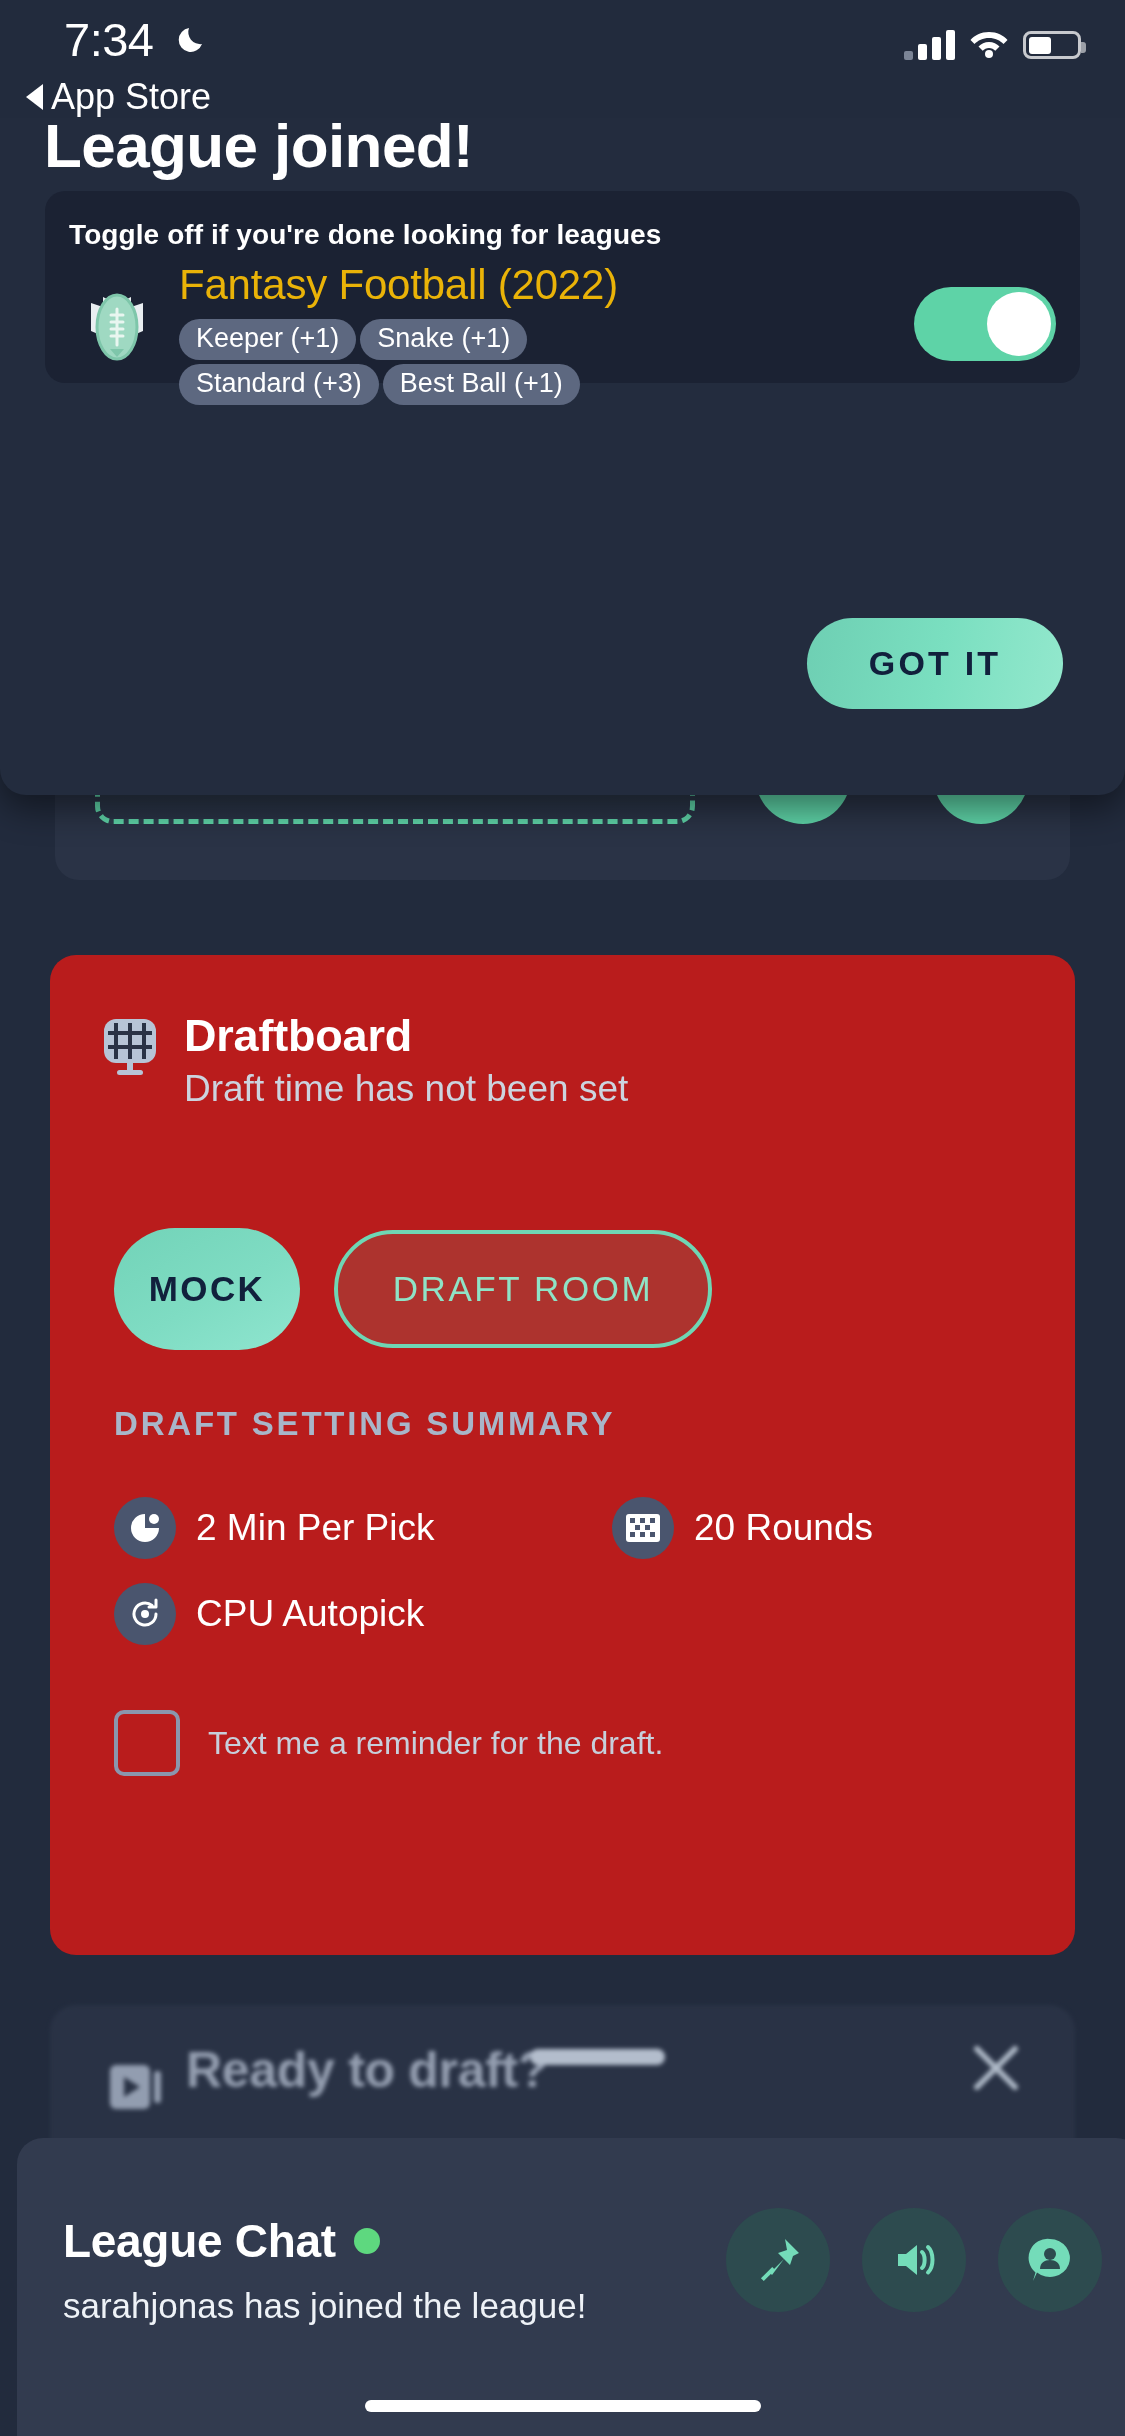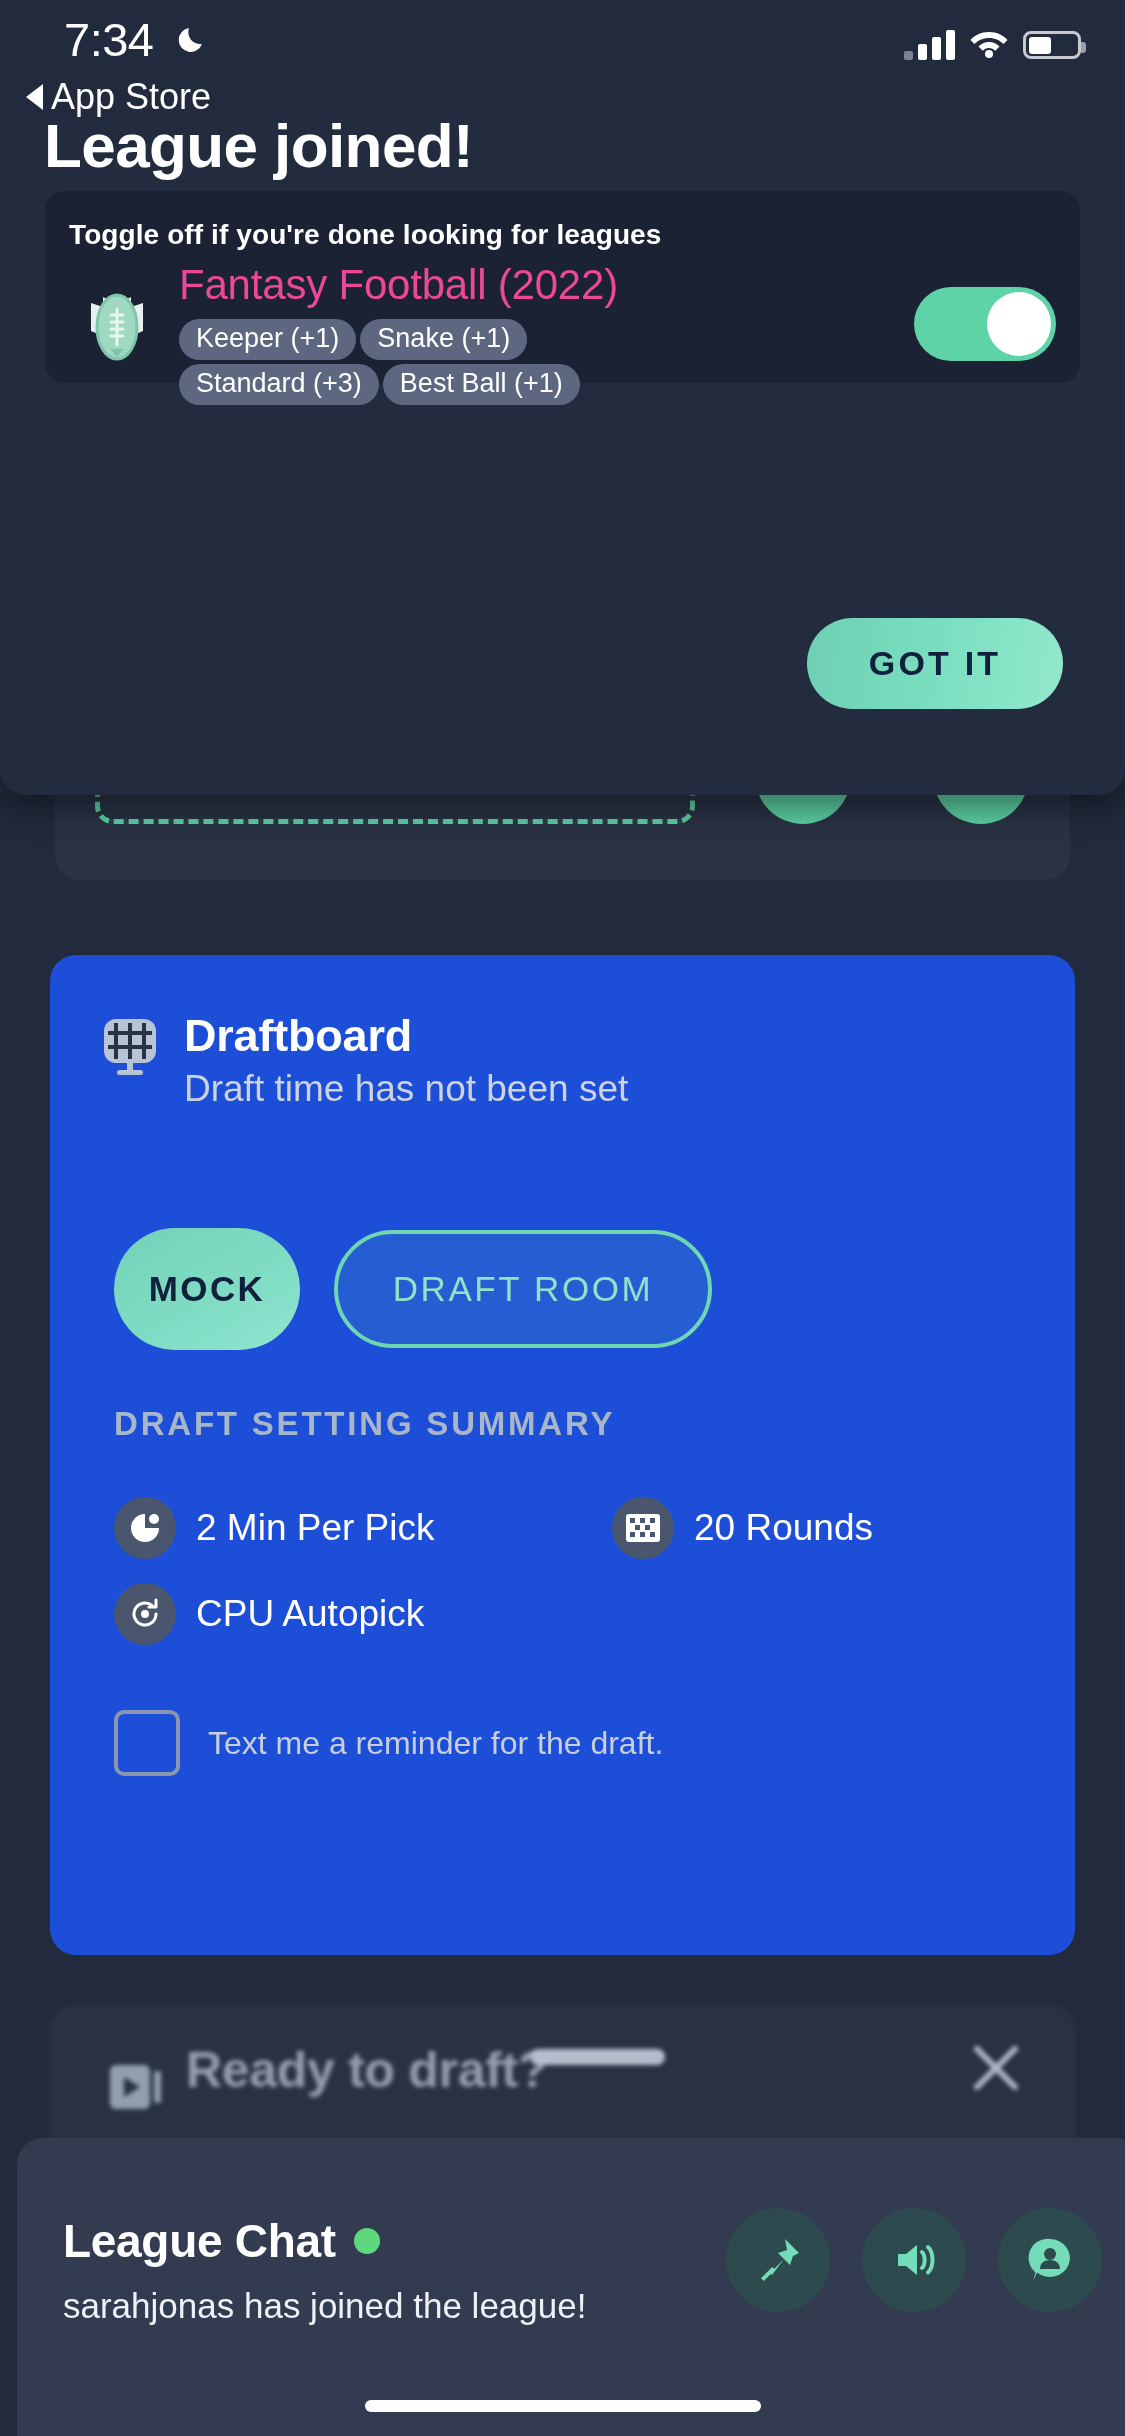--- a/index.html
+++ b/index.html
@@ -70,21 +70,21 @@
   #toggle-hint{
     position:absolute; left:24px; top:28px;
     font-size:28px; font-weight:bold; color:#fff; letter-spacing:.1px;
   }
   #league-row{
     position:absolute; left:24px; top:70px; right:24px; display:flex; align-items:flex-start;
   }
   #league-badge{ width:96px; height:96px; margin-top:18px; flex:0 0 96px; }
   #league-info{ margin-left:14px; flex:1 1 auto; }
   #league-name{
-    font-size:42px; font-weight:400; color:#ec4899; line-height:1.12; letter-spacing:-0.2px;
+    font-size:42px; font-weight:400; color:#eab308; line-height:1.12; letter-spacing:-0.2px;
   }
   #league-tags{
     display:flex; flex-wrap:wrap; gap:4px; margin-top:11px; max-width:520px;
   }
   .tag{
     background:#5d6880; color:#fff; border-radius:999px;
     padding:6px 17px 8px; font-size:27px; line-height:1; white-space:nowrap;
   }
   #league-toggle{
     flex:0 0 auto; margin-top:26px; margin-left:10px;
@@ -116,21 +116,21 @@
   .member-circle{
     position:absolute; bottom:56px; width:96px; height:96px; border-radius:50%;
     background:#5ed3a7;
   }
   #member-circle-1{ left:700px; }
   #member-circle-2{ left:878px; }
 
   
   #draftboard-card{
     position:absolute; left:50px; top:955px; width:1025px; height:1000px;
-    background:#1d4ed8; border-radius:26px; z-index:10;
+    background:#b91c1c; border-radius:26px; z-index:10;
   }
   #draftboard-head{ position:absolute; left:50px; top:55px; display:flex; align-items:flex-start;}
   #draftboard-icon{ width:60px; height:60px; margin-top:6px; }
   #draftboard-texts{ margin-left:24px; }
   #draftboard-title{ font-size:45px; font-weight:bold; color:#fff; letter-spacing:-0.2px;}
   #draftboard-subtitle{ font-size:37px; color:#ccd3de; margin-top:6px; font-weight:400;}
 
   #draft-buttons{ position:absolute; left:64px; top:273px; display:flex; align-items:center; gap:34px;}
   #mock-button{
     width:186px; height:122px; border-radius:999px; border:none; cursor:pointer;

